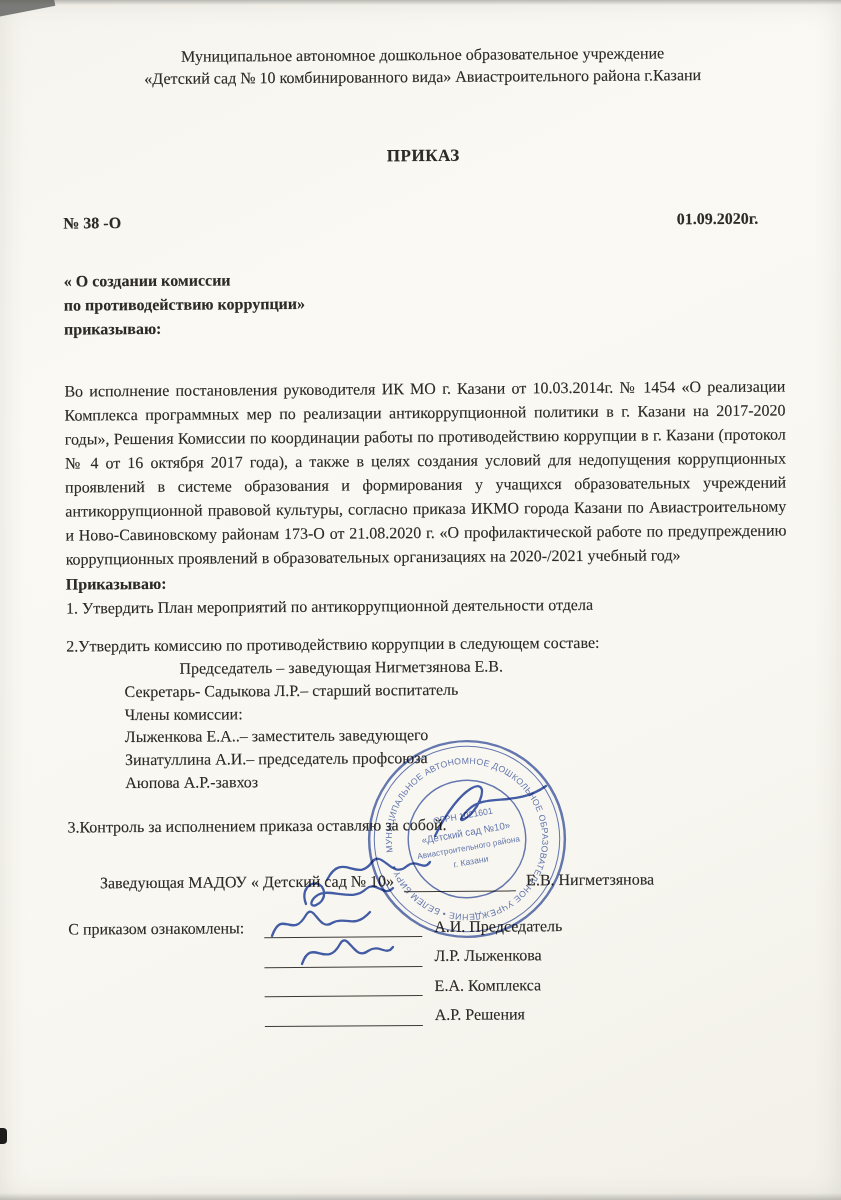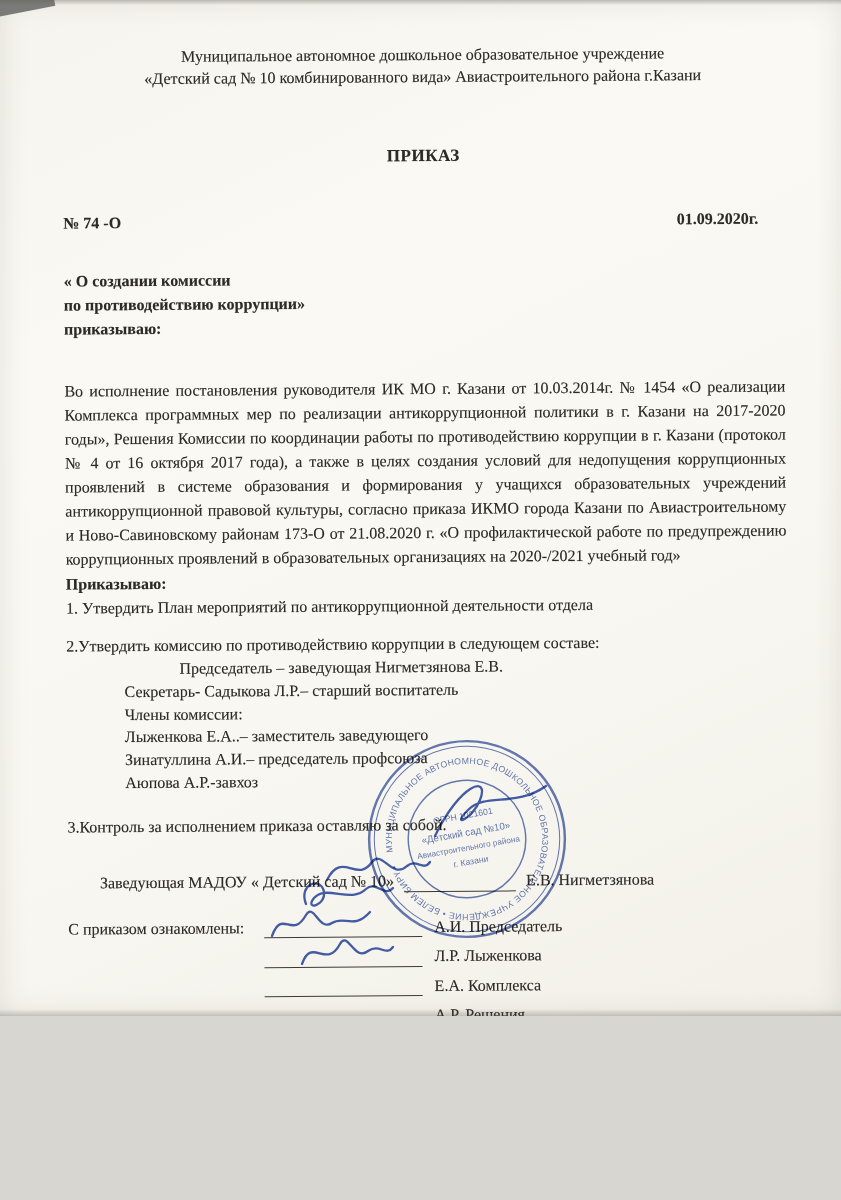--- a/index.html
+++ b/index.html
@@ -1,17 +1,17 @@
 <!DOCTYPE html>
 <html><head>
 <meta charset="utf-8">
 <style>
   html,body { margin:0; padding:0; background:#d8d6d1; }
   .page {
-    position:relative; width:841px; height:1016px; margin:0 auto;
+    position:relative; width:841px; height:1200px; margin:0 auto;
     background: linear-gradient(155deg, #f6f4ee 0%, #fbf9f4 28%, #f9f7f1 62%, #f2f0e9 100%);
     font-family:"Liberation Serif", serif;
     color:#2e2b27;
     overflow:hidden;
     box-shadow: inset 0 0 28px rgba(60,55,45,0.12);
   }
   .content {
     position:absolute; left:62px; right:58px; top:44px;
     transform:rotate(-0.4deg); transform-origin:top center;
     font-size:16px; line-height:1.35;
@@ -59,21 +59,21 @@
   <div class="content">
 
     <div class="org">
       <div>Муниципальное автономное дошкольное образовательное учреждение</div>
       <div>«Детский сад № 10 комбинированного вида» Авиастроительного района г.Казани</div>
     </div>
 
     <div class="doc-title">ПРИКАЗ</div>
 
     <div class="numrow">
-      <span>№ 74 -О</span>
+      <span>№ 38 -О</span>
       <span>01.09.2020г.</span>
     </div>
 
     <div class="subject">
       <div>« О создании комиссии</div>
       <div>по противодействию коррупции»</div>
       <div>приказываю:</div>
     </div>
 
     <p class="preamble">Во исполнение постановления руководителя ИК МО г. Казани от 10.03.2014г. № 1454 «О реализации Комплекса программных мер по реализации антикоррупционной политики в г. Казани на 2017-2020 годы», Решения Комиссии по координации работы по противодействию коррупции в г. Казани (протокол № 4 от 16 октября 2017 года), а также в целях создания условий для недопущения коррупционных проявлений в системе образования и формирования у учащихся образовательных учреждений антикоррупционной правовой культуры, согласно приказа ИКМО города Казани по Авиастроительному и Ново-Савиновскому районам 173-О от 21.08.2020 г. «О профилактической работе по предупреждению коррупционных проявлений в образовательных организациях на 2020-/2021 учебный год»</p>

